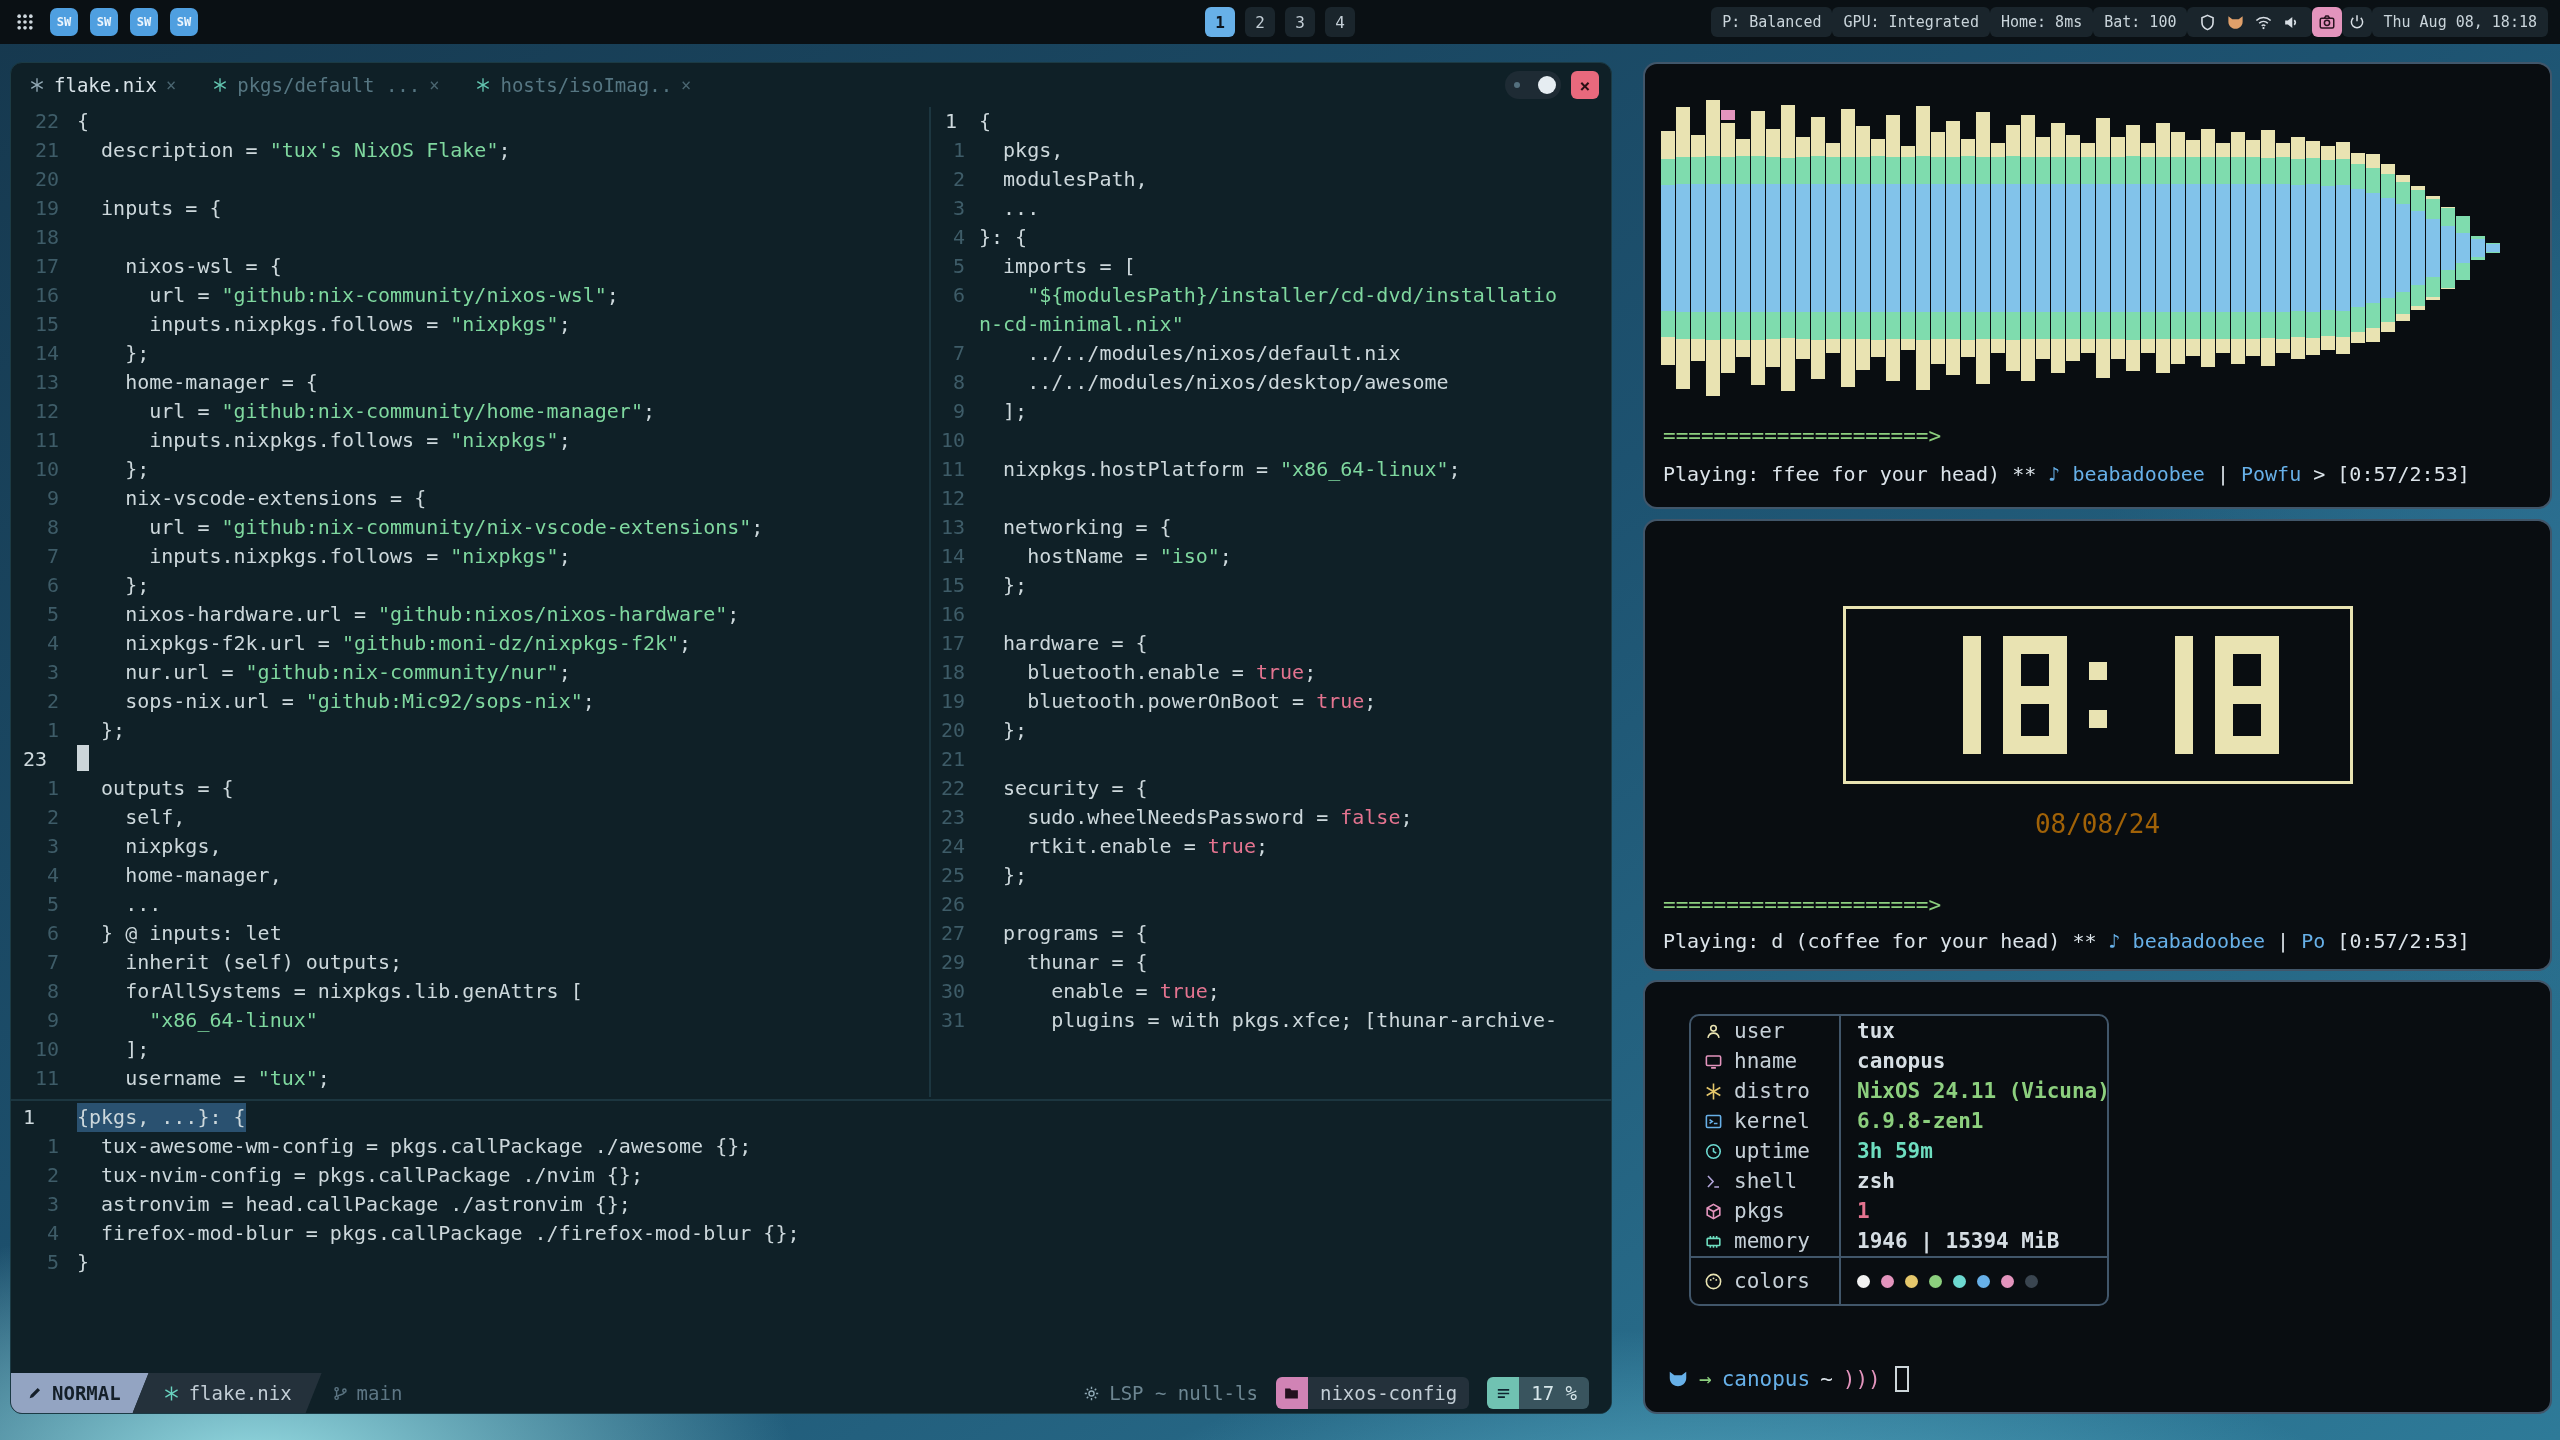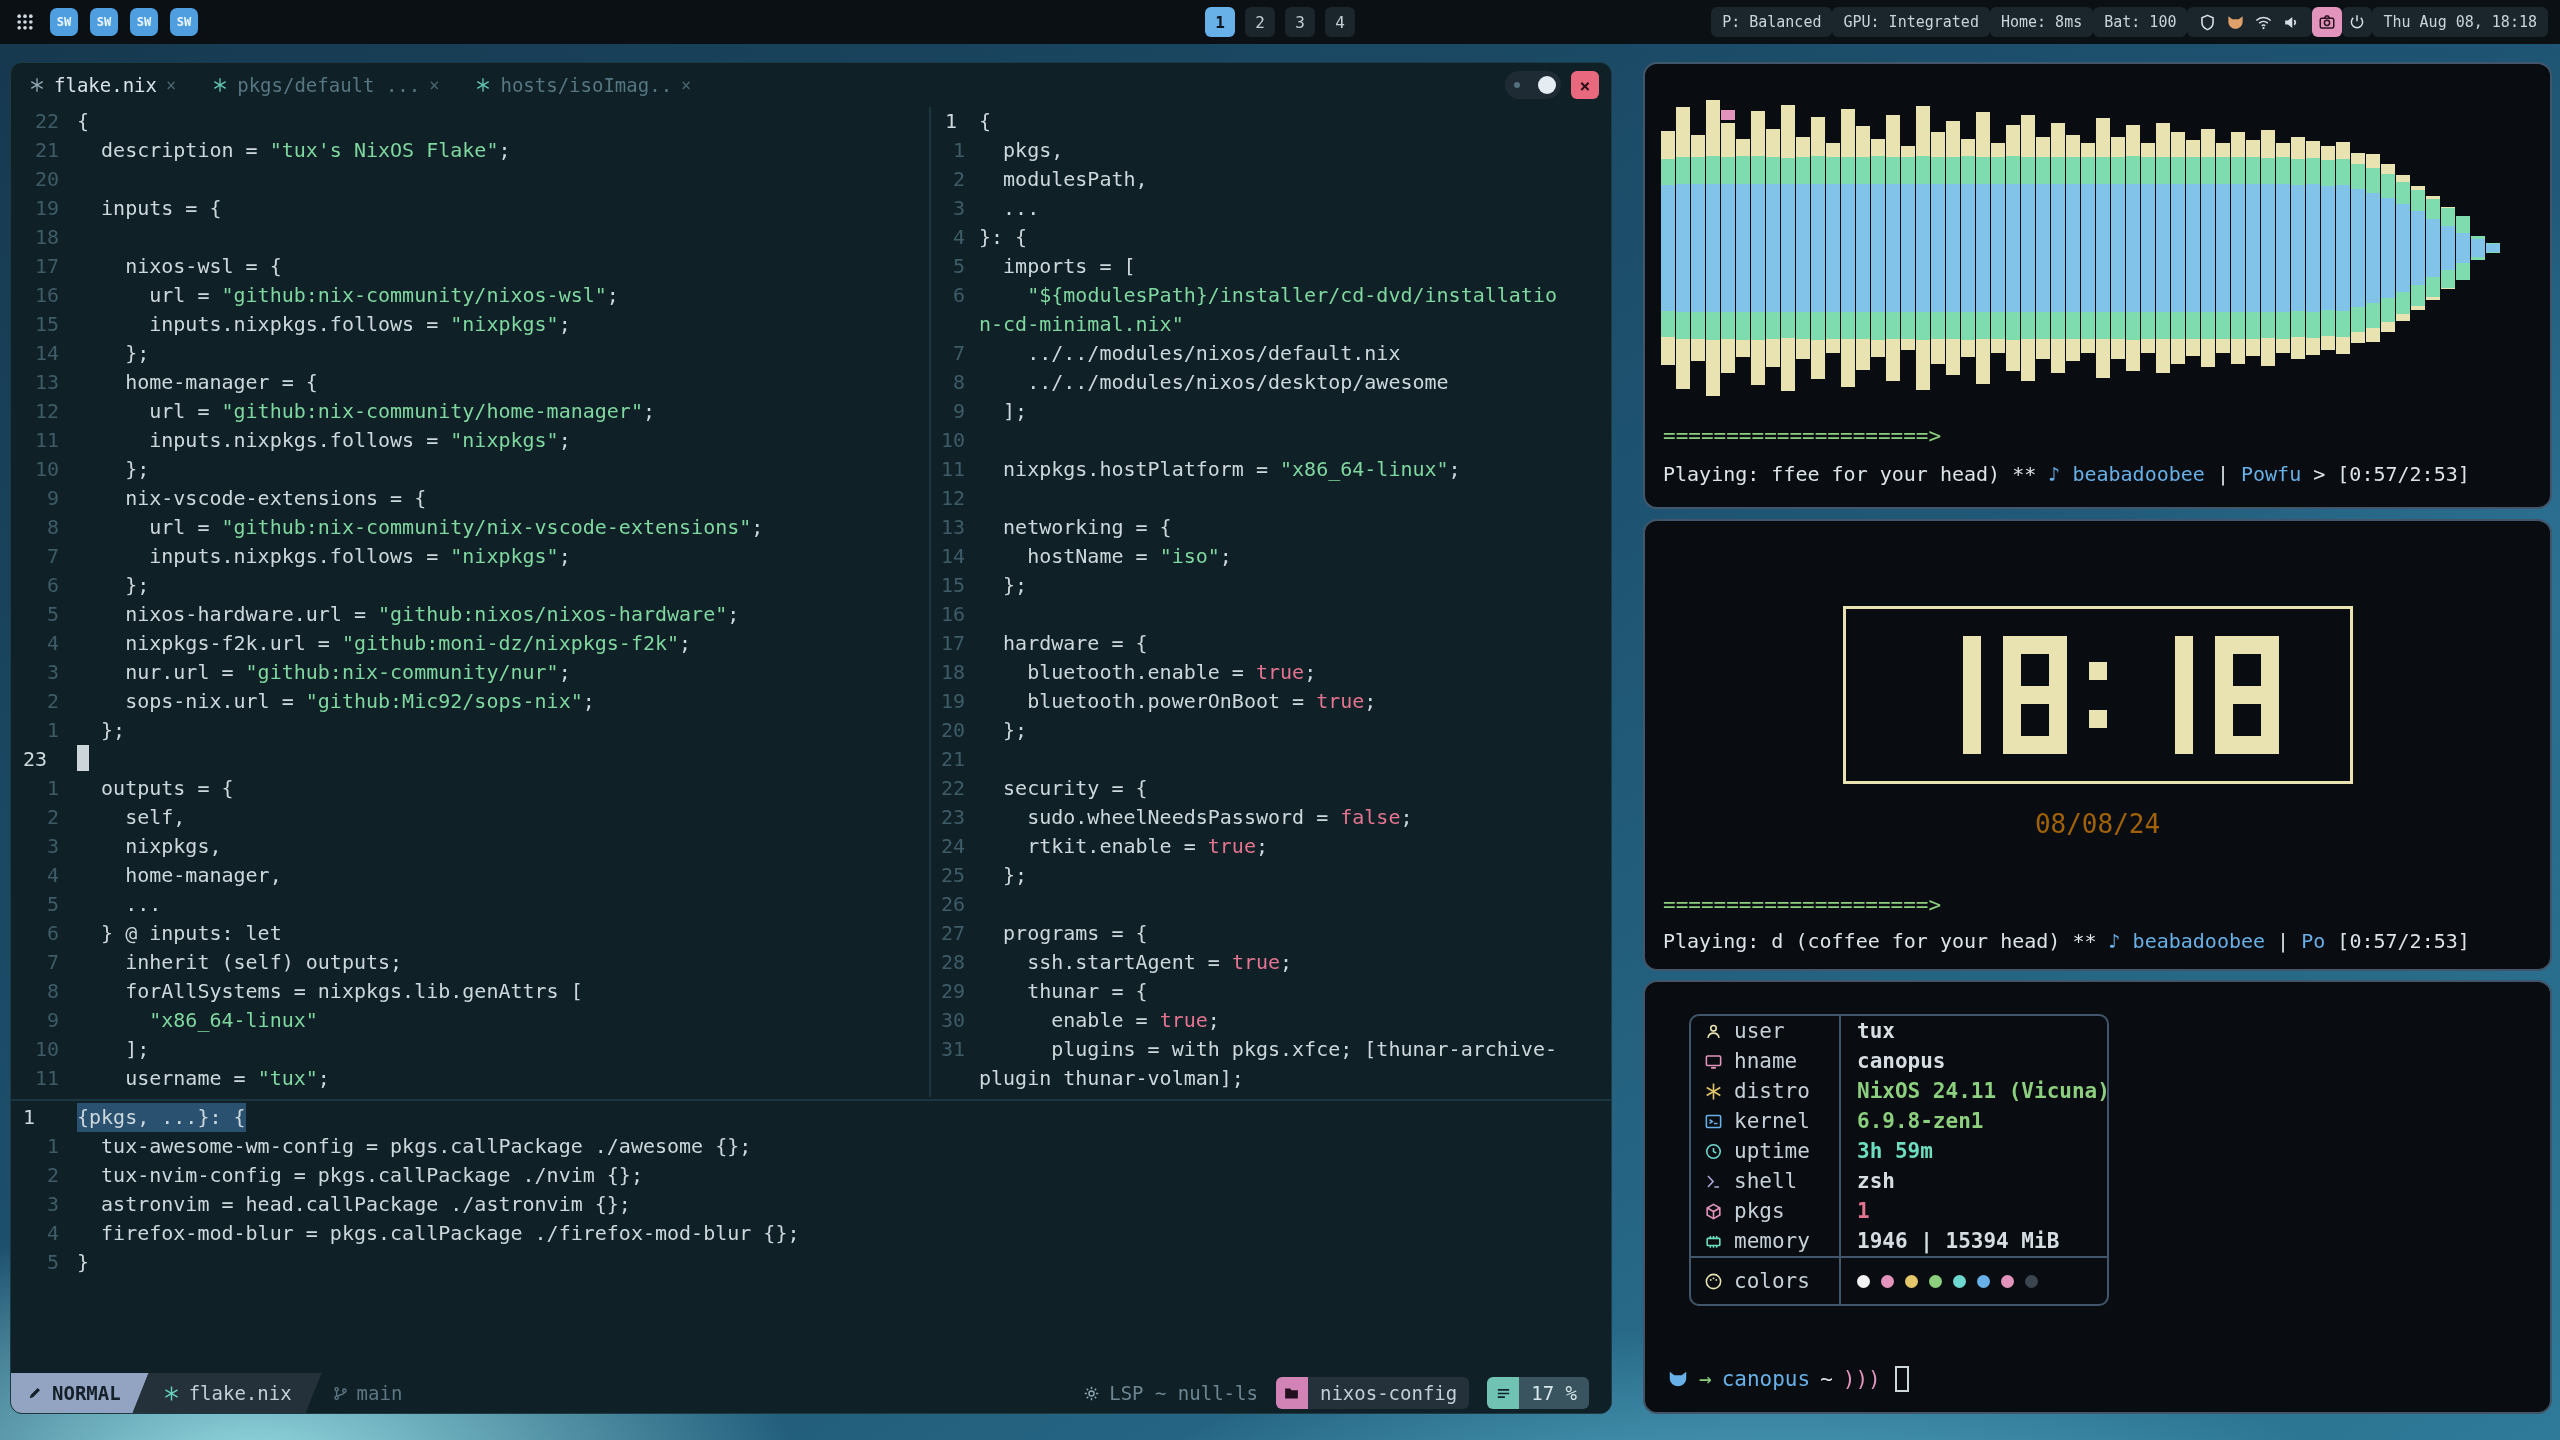--- a/index.html
+++ b/index.html
@@ -325,25 +325,23 @@
         <div class="cline"><span class="gut">18</span><span class="code">    bluetooth.enable = <span class="bool">true</span>;</span></div>
         <div class="cline"><span class="gut">19</span><span class="code">    bluetooth.powerOnBoot = <span class="bool">true</span>;</span></div>
         <div class="cline"><span class="gut">20</span><span class="code">  };</span></div>
         <div class="cline"><span class="gut">21</span><span class="code"></span></div>
         <div class="cline"><span class="gut">22</span><span class="code">  security = {</span></div>
         <div class="cline"><span class="gut">23</span><span class="code">    sudo.wheelNeedsPassword = <span class="bool">false</span>;</span></div>
         <div class="cline"><span class="gut">24</span><span class="code">    rtkit.enable = <span class="bool">true</span>;</span></div>
         <div class="cline"><span class="gut">25</span><span class="code">  };</span></div>
         <div class="cline"><span class="gut">26</span><span class="code"></span></div>
         <div class="cline"><span class="gut">27</span><span class="code">  programs = {</span></div>
-        <div class="cline"><span class="gut">28</span><span class="code">    ssh.startAgent = <span class="bool">true</span>;</span></div>
         <div class="cline"><span class="gut">29</span><span class="code">    thunar = {</span></div>
         <div class="cline"><span class="gut">30</span><span class="code">      enable = <span class="bool">true</span>;</span></div>
         <div class="cline"><span class="gut">31</span><span class="code">      plugins = with pkgs.xfce; [thunar-archive-</span></div>
-        <div class="cline"><span class="gut"></span><span class="code">plugin thunar-volman];</span></div>
       </div>
     <div id="hsplit"></div>
     <div class="pane" id="pane-bottom">
         <div class="cline"><span class="gut gcur">1</span><span class="code sel">{pkgs, ...}: {</span></div>
         <div class="cline"><span class="gut">1</span><span class="code">  tux-awesome-wm-config = pkgs.callPackage ./awesome {};</span></div>
         <div class="cline"><span class="gut">2</span><span class="code">  tux-nvim-config = pkgs.callPackage ./nvim {};</span></div>
         <div class="cline"><span class="gut">3</span><span class="code">  astronvim = head.callPackage ./astronvim {};</span></div>
         <div class="cline"><span class="gut">4</span><span class="code">  firefox-mod-blur = pkgs.callPackage ./firefox-mod-blur {};</span></div>
         <div class="cline"><span class="gut">5</span><span class="code">}</span></div>
       </div>

